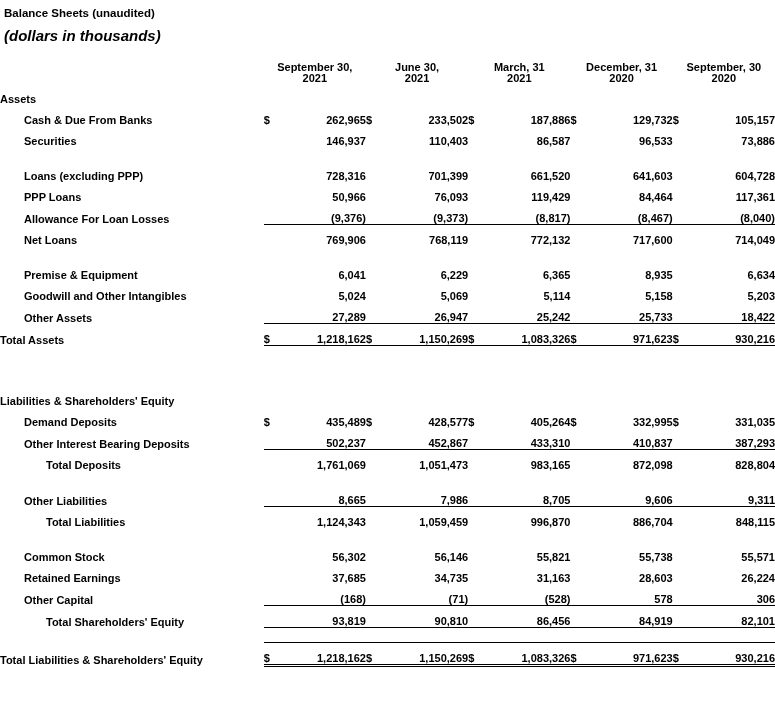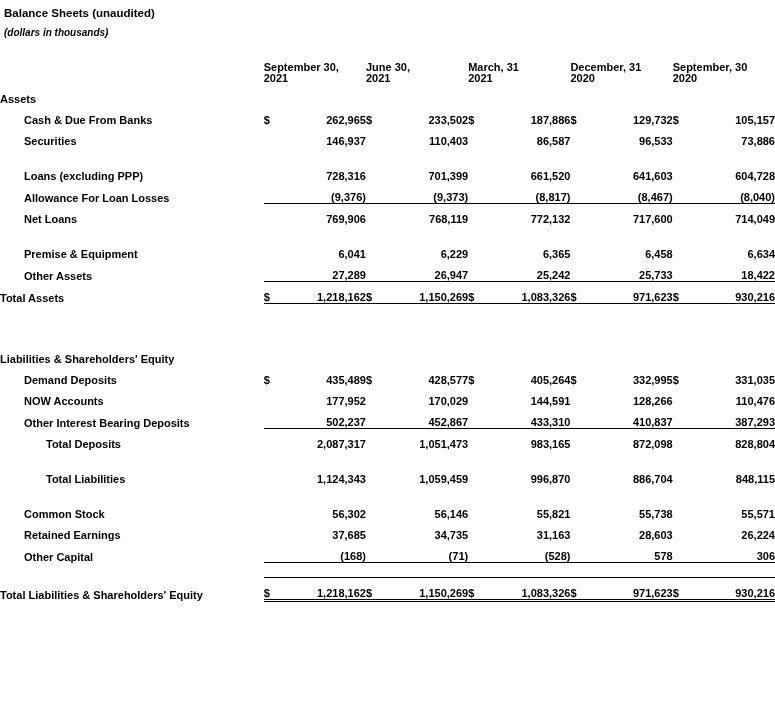--- a/index.html
+++ b/index.html
@@ -25,21 +25,21 @@
   }
   .title {
     font-size: 11.5px;
     font-weight: bold;
     position: absolute;
     left: 4px;
     top: 7px;
     white-space: nowrap;
   }
   .subtitle {
-    font-size: 10px;
+    font-size: 15px;
     font-weight: bold;
     font-style: italic;
     position: absolute;
     left: 4px;
     top: 27px;
     white-space: nowrap;
   }
   table.fin {
     position: absolute;
     left: 0px;
@@ -54,21 +54,21 @@
     font-weight: bold;
     font-size: 11px;
     line-height: 1.0;
   }
   
   col.c-label { width: 263px; }
   col.c-cur   { width: 22px; }
   col.c-val   { width: 80px; }
 
   th.hdr {
-    text-align: left;
+    text-align: center;
     font-weight: bold;
     font-size: 11px;
     padding-bottom: 1px;
     white-space: nowrap;
   }
   .hdr-line1 { display: block; }
   .hdr-line2 { display: block; }
   tr.hdr-row td, tr.hdr-row th { height: 40px; }
 
   td.label {
@@ -202,20 +202,33 @@
       <td class="cur"></td>
       <td class="val">701,399</td>
       <td class="cur"></td>
       <td class="val">661,520</td>
       <td class="cur"></td>
       <td class="val">641,603</td>
       <td class="cur"></td>
       <td class="val">604,728</td>
     </tr>
 
+    <tr class="row">
+      <td class="label indent1">PPP Loans</td>
+      <td class="cur"></td>
+      <td class="val">50,966</td>
+      <td class="cur"></td>
+      <td class="val">76,093</td>
+      <td class="cur"></td>
+      <td class="val">119,429</td>
+      <td class="cur"></td>
+      <td class="val">84,464</td>
+      <td class="cur"></td>
+      <td class="val">117,361</td>
+    </tr>
 
     <tr class="row under-line">
       <td class="label indent1">Allowance For Loan Losses</td>
       <td class="cur"></td>
       <td class="val">(9,376)</td>
       <td class="cur"></td>
       <td class="val">(9,373)</td>
       <td class="cur"></td>
       <td class="val">(8,817)</td>
       <td class="cur"></td>
@@ -244,25 +257,38 @@
 
     <tr class="row">
       <td class="label indent1">Premise &amp; Equipment</td>
       <td class="cur"></td>
       <td class="val">6,041</td>
       <td class="cur"></td>
       <td class="val">6,229</td>
       <td class="cur"></td>
       <td class="val">6,365</td>
       <td class="cur"></td>
-      <td class="val">6,458</td>
+      <td class="val">8,935</td>
       <td class="cur"></td>
       <td class="val">6,634</td>
     </tr>
 
+    <tr class="row">
+      <td class="label indent1">Goodwill and Other Intangibles</td>
+      <td class="cur"></td>
+      <td class="val">5,024</td>
+      <td class="cur"></td>
+      <td class="val">5,069</td>
+      <td class="cur"></td>
+      <td class="val">5,114</td>
+      <td class="cur"></td>
+      <td class="val">5,158</td>
+      <td class="cur"></td>
+      <td class="val">5,203</td>
+    </tr>
 
     <tr class="row under-line">
       <td class="label indent1">Other Assets</td>
       <td class="cur"></td>
       <td class="val">27,289</td>
       <td class="cur"></td>
       <td class="val">26,947</td>
       <td class="cur"></td>
       <td class="val">25,242</td>
       <td class="cur"></td>
@@ -313,67 +339,67 @@
       <td class="cur">$</td>
       <td class="val">428,577</td>
       <td class="cur">$</td>
       <td class="val">405,264</td>
       <td class="cur">$</td>
       <td class="val">332,995</td>
       <td class="cur">$</td>
       <td class="val">331,035</td>
     </tr>
 
-    <tr class="row">
-      <td class="label indent1">NOW Accounts</td>
-      <td class="cur"></td>
-      <td class="val">177,952</td>
-      <td class="cur"></td>
-      <td class="val">170,029</td>
-      <td class="cur"></td>
-      <td class="val">144,591</td>
-      <td class="cur"></td>
-      <td class="val">128,266</td>
-      <td class="cur"></td>
-      <td class="val">110,476</td>
-    </tr>
 
     <tr class="row under-line">
       <td class="label indent1">Other Interest Bearing Deposits</td>
       <td class="cur"></td>
       <td class="val">502,237</td>
       <td class="cur"></td>
       <td class="val">452,867</td>
       <td class="cur"></td>
       <td class="val">433,310</td>
       <td class="cur"></td>
       <td class="val">410,837</td>
       <td class="cur"></td>
       <td class="val">387,293</td>
     </tr>
 
     <tr class="row">
       <td class="label indent2">Total Deposits</td>
       <td class="cur"></td>
-      <td class="val">2,087,317</td>
+      <td class="val">1,761,069</td>
       <td class="cur"></td>
       <td class="val">1,051,473</td>
       <td class="cur"></td>
       <td class="val">983,165</td>
       <td class="cur"></td>
       <td class="val">872,098</td>
       <td class="cur"></td>
       <td class="val">828,804</td>
     </tr>
 
     <tr class="spacer">
       <td colspan="11"></td>
     </tr>
 
 
+    <tr class="row under-line">
+      <td class="label indent1">Other Liabilities</td>
+      <td class="cur"></td>
+      <td class="val">8,665</td>
+      <td class="cur"></td>
+      <td class="val">7,986</td>
+      <td class="cur"></td>
+      <td class="val">8,705</td>
+      <td class="cur"></td>
+      <td class="val">9,606</td>
+      <td class="cur"></td>
+      <td class="val">9,311</td>
+    </tr>
 
     <tr class="row">
       <td class="label indent2">Total Liabilities</td>
       <td class="cur"></td>
       <td class="val">1,124,343</td>
       <td class="cur"></td>
       <td class="val">1,059,459</td>
       <td class="cur"></td>
       <td class="val">996,870</td>
       <td class="cur"></td>
@@ -421,20 +447,33 @@
       <td class="cur"></td>
       <td class="val">(71)</td>
       <td class="cur"></td>
       <td class="val">(528)</td>
       <td class="cur"></td>
       <td class="val">578</td>
       <td class="cur"></td>
       <td class="val">306</td>
     </tr>
 
+    <tr class="row under-line">
+      <td class="label indent2">Total Shareholders' Equity</td>
+      <td class="cur"></td>
+      <td class="val">93,819</td>
+      <td class="cur"></td>
+      <td class="val">90,810</td>
+      <td class="cur"></td>
+      <td class="val">86,456</td>
+      <td class="cur"></td>
+      <td class="val">84,919</td>
+      <td class="cur"></td>
+      <td class="val">82,101</td>
+    </tr>
 
     <tr class="spacer">
       <td colspan="11"></td>
     </tr>
 
     <tr class="row bottom-dblline">
       <td class="label">Total Liabilities &amp; Shareholders' Equity</td>
       <td class="cur">$</td>
       <td class="val">1,218,162</td>
       <td class="cur">$</td>

